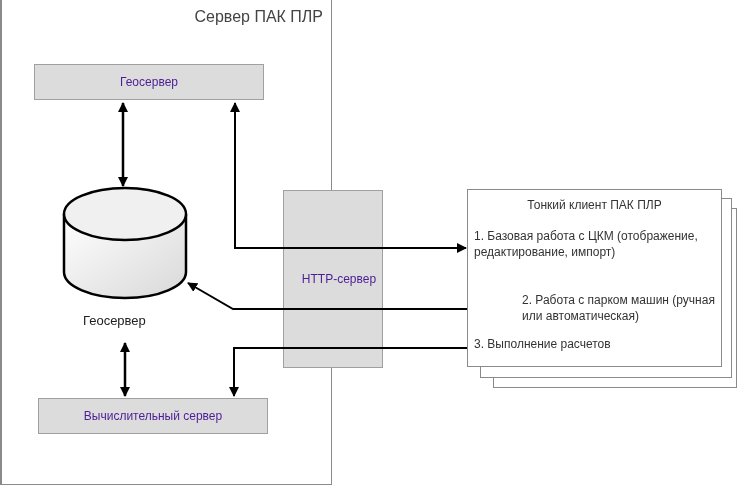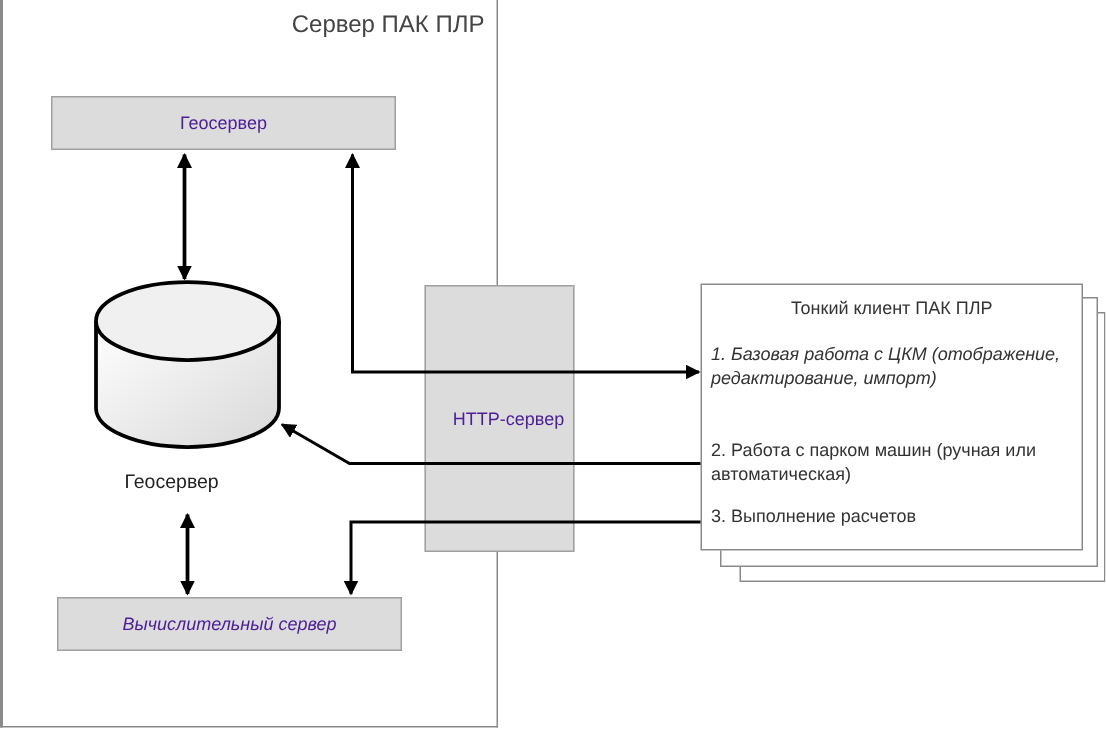--- a/index.html
+++ b/index.html
@@ -4,21 +4,21 @@
   <style>
     html, body { margin: 0; padding: 0; background: #ffffff; }
     body { width: 737px; height: 489px; position: relative; overflow: hidden;
            font-family: "Liberation Sans", sans-serif; color: #333333; }
     .server-frame { position: absolute; left: 0; top: 0; width: 332px; height: 485px;
                     border: 1px solid #8a8a8a; border-top: none; box-sizing: border-box; border-left: 2px solid #8a8a8a; }
     .server-title { position: absolute; right: 8px; top: 8px; font-size: 16px; color: #444; }
     .box { position: absolute; background: #dcdcdc; border: 1px solid #a0a0a0; box-sizing: border-box;
            display: flex; align-items: center; justify-content: center; font-size: 12px; color: #4c1d95; }
     .geo { left: 34px; top: 64px; width: 230px; height: 36px; }
-    .comp { left: 38px; top: 398px; width: 230px; height: 36px; font-style: italic; }
+    .comp { left: 38px; top: 398px; width: 230px; height: 36px; }
     .http { left: 283px; top: 190px; width: 100px; height: 178px; padding-left: 12px; }
     .page { position: absolute; background: #fff; border: 1px solid #8a8a8a; box-sizing: border-box; }
     .page1 { left: 467px; top: 189px; width: 255px; height: 178px; }
     .page2 { left: 480px; top: 198px; width: 252px; height: 180px; }
     .page3 { left: 493px; top: 208px; width: 244px; height: 180px; }
     .client-title { position: absolute; left: 0; right: 0; top: 8px; text-align: center; font-size: 12px; color: #333; }
     .client-item { position: absolute; left: 6px; right: 4px; font-size: 12px; line-height: 16px; color: #333; }
     .storage-label { position: absolute; left: 83px; top: 313px; font-size: 13px; color: #222; }
     svg.overlay { position: absolute; left: 0; top: 0; }
   </style>
@@ -38,22 +38,22 @@
 </div>
 
 <div class="box http">
   <span>HTTP-сервер</span>
 </div>
 
 <div class="page page3"></div>
 <div class="page page2"></div>
 <div class="page page1">
   <div class="client-title">Тонкий клиент ПАК ПЛР</div>
-  <div class="client-item" style="top:38px;font-style:italic;">1. Базовая работа с ЦКМ (отображение, редактирование, импорт)</div>
-  <div class="client-item" style="top:102px;">2. Работа с парком машин (ручная или автоматическая)</div>
+  <div class="client-item" style="top:38px;">1. Базовая работа с ЦКМ (отображение, редактирование, импорт)</div>
+  <div class="client-item" style="top:102px;margin-left:48px;">2. Работа с парком машин (ручная или автоматическая)</div>
   <div class="client-item" style="top:146px;">3. Выполнение расчетов</div>
 </div>
 
 <svg class="overlay" width="737" height="489" viewBox="0 0 737 489">
   <defs>
     <marker id="ah" markerWidth="10" markerHeight="10" refX="9" refY="5" orient="auto" markerUnits="userSpaceOnUse">
       <path d="M0,0 L10,5 L0,10 z" fill="#000"></path>
     </marker>
     <marker id="ahs" markerWidth="10" markerHeight="10" refX="1" refY="5" orient="auto" markerUnits="userSpaceOnUse">
       <path d="M10,0 L0,5 L10,10 z" fill="#000"></path>

